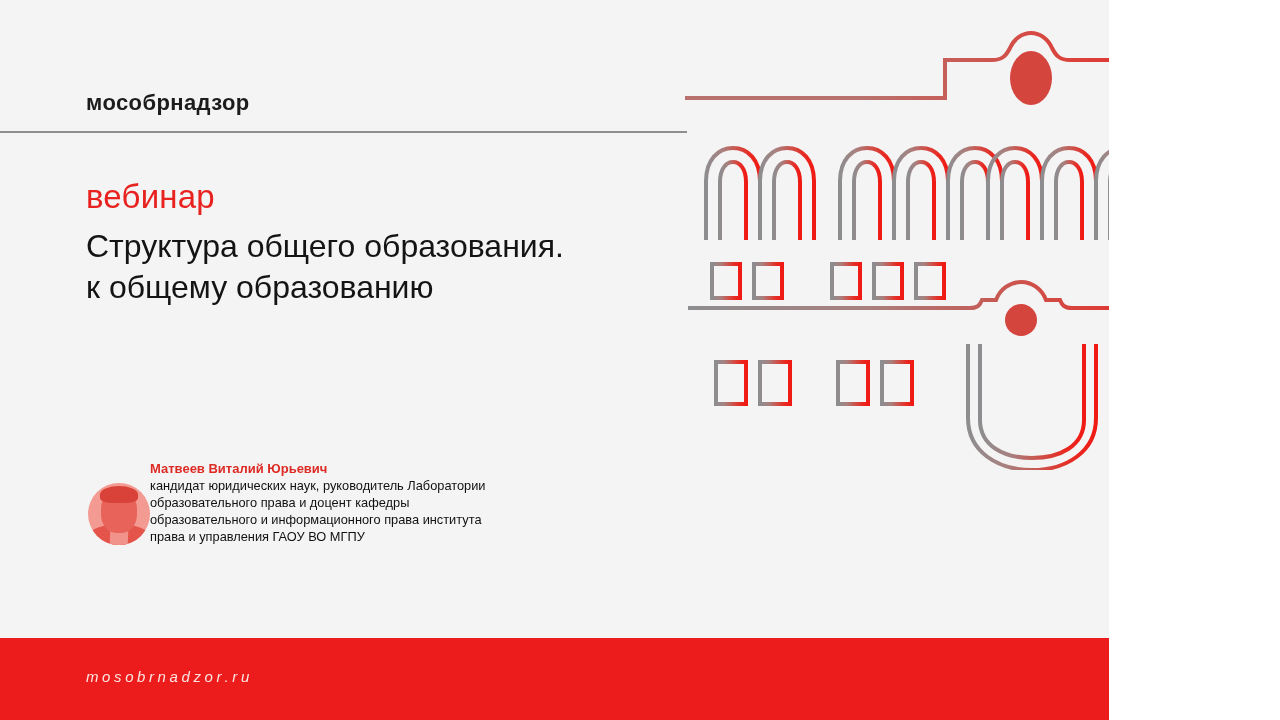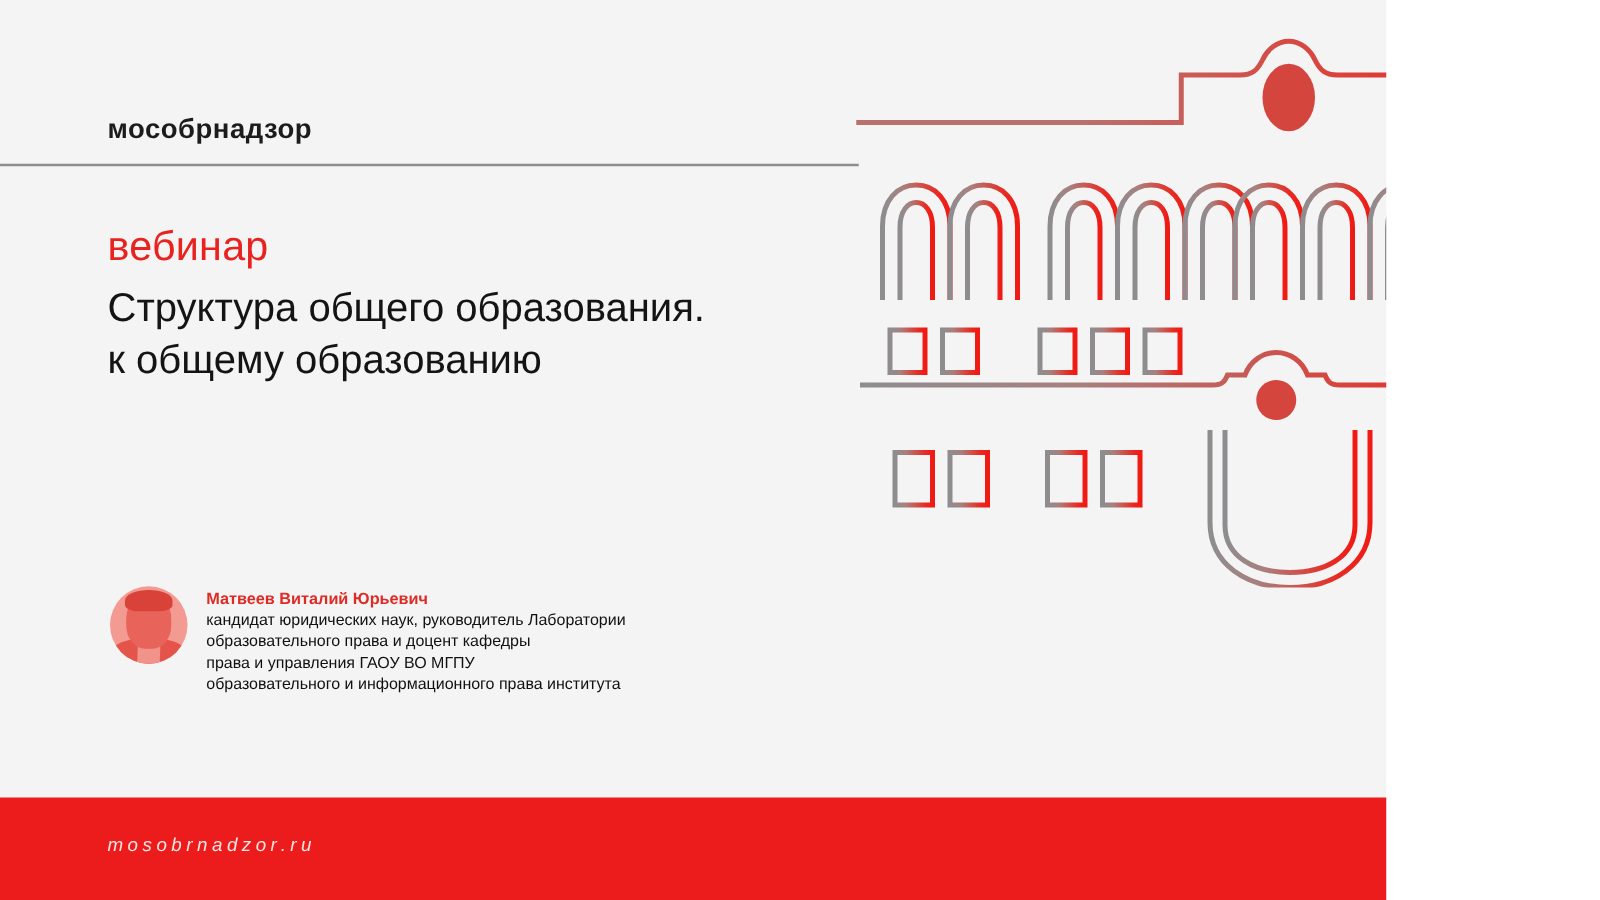--- a/index.html
+++ b/index.html
@@ -59,24 +59,23 @@
     line-height: 41px;
     color: #141414;
     font-weight: normal;
   }
   #title .tline { display: block; white-space: nowrap; }
 
   
   #speaker {
     position: absolute;
     left: 88px;
-    top: 469px;
+    top: 459px;
     display: flex;
-    align-items: flex-start;
-    gap: 15px;
+    align-items: flex-end;
   }
   #avatar {
     position: relative;
     width: 62px;
     height: 62px;
     border-radius: 50%;
     overflow: hidden;
     background: #f39b93;
     flex: 0 0 auto;
   }
@@ -181,22 +180,22 @@
       <div class="av-body"></div>
       <div class="av-collar"></div>
       <div class="av-face"></div>
       <div class="av-hair"></div>
     </div>
     <div id="speaker-text">
       <div id="speaker-name">Матвеев Виталий Юрьевич</div>
       <div id="speaker-role">
         <span class="rline">кандидат юридических наук, руководитель Лаборатории</span>
         <span class="rline">образовательного права и доцент кафедры</span>
+        <span class="rline">образовательного и информационного права института</span>
         <span class="rline">права и управления ГАОУ ВО МГПУ</span>
-        <span class="rline">образовательного и информационного права института</span>
       </div>
     </div>
   </div>
 
   <div id="building">
     <svg width="600" height="470" viewBox="0 0 600 470" xmlns="http://www.w3.org/2000/svg">
       <defs>
         <linearGradient id="g1" x1="0" y1="0" x2="1" y2="0">
           <stop offset="0" stop-color="#8d8d90"></stop>
           <stop offset="0.30" stop-color="#a8807e"></stop>

